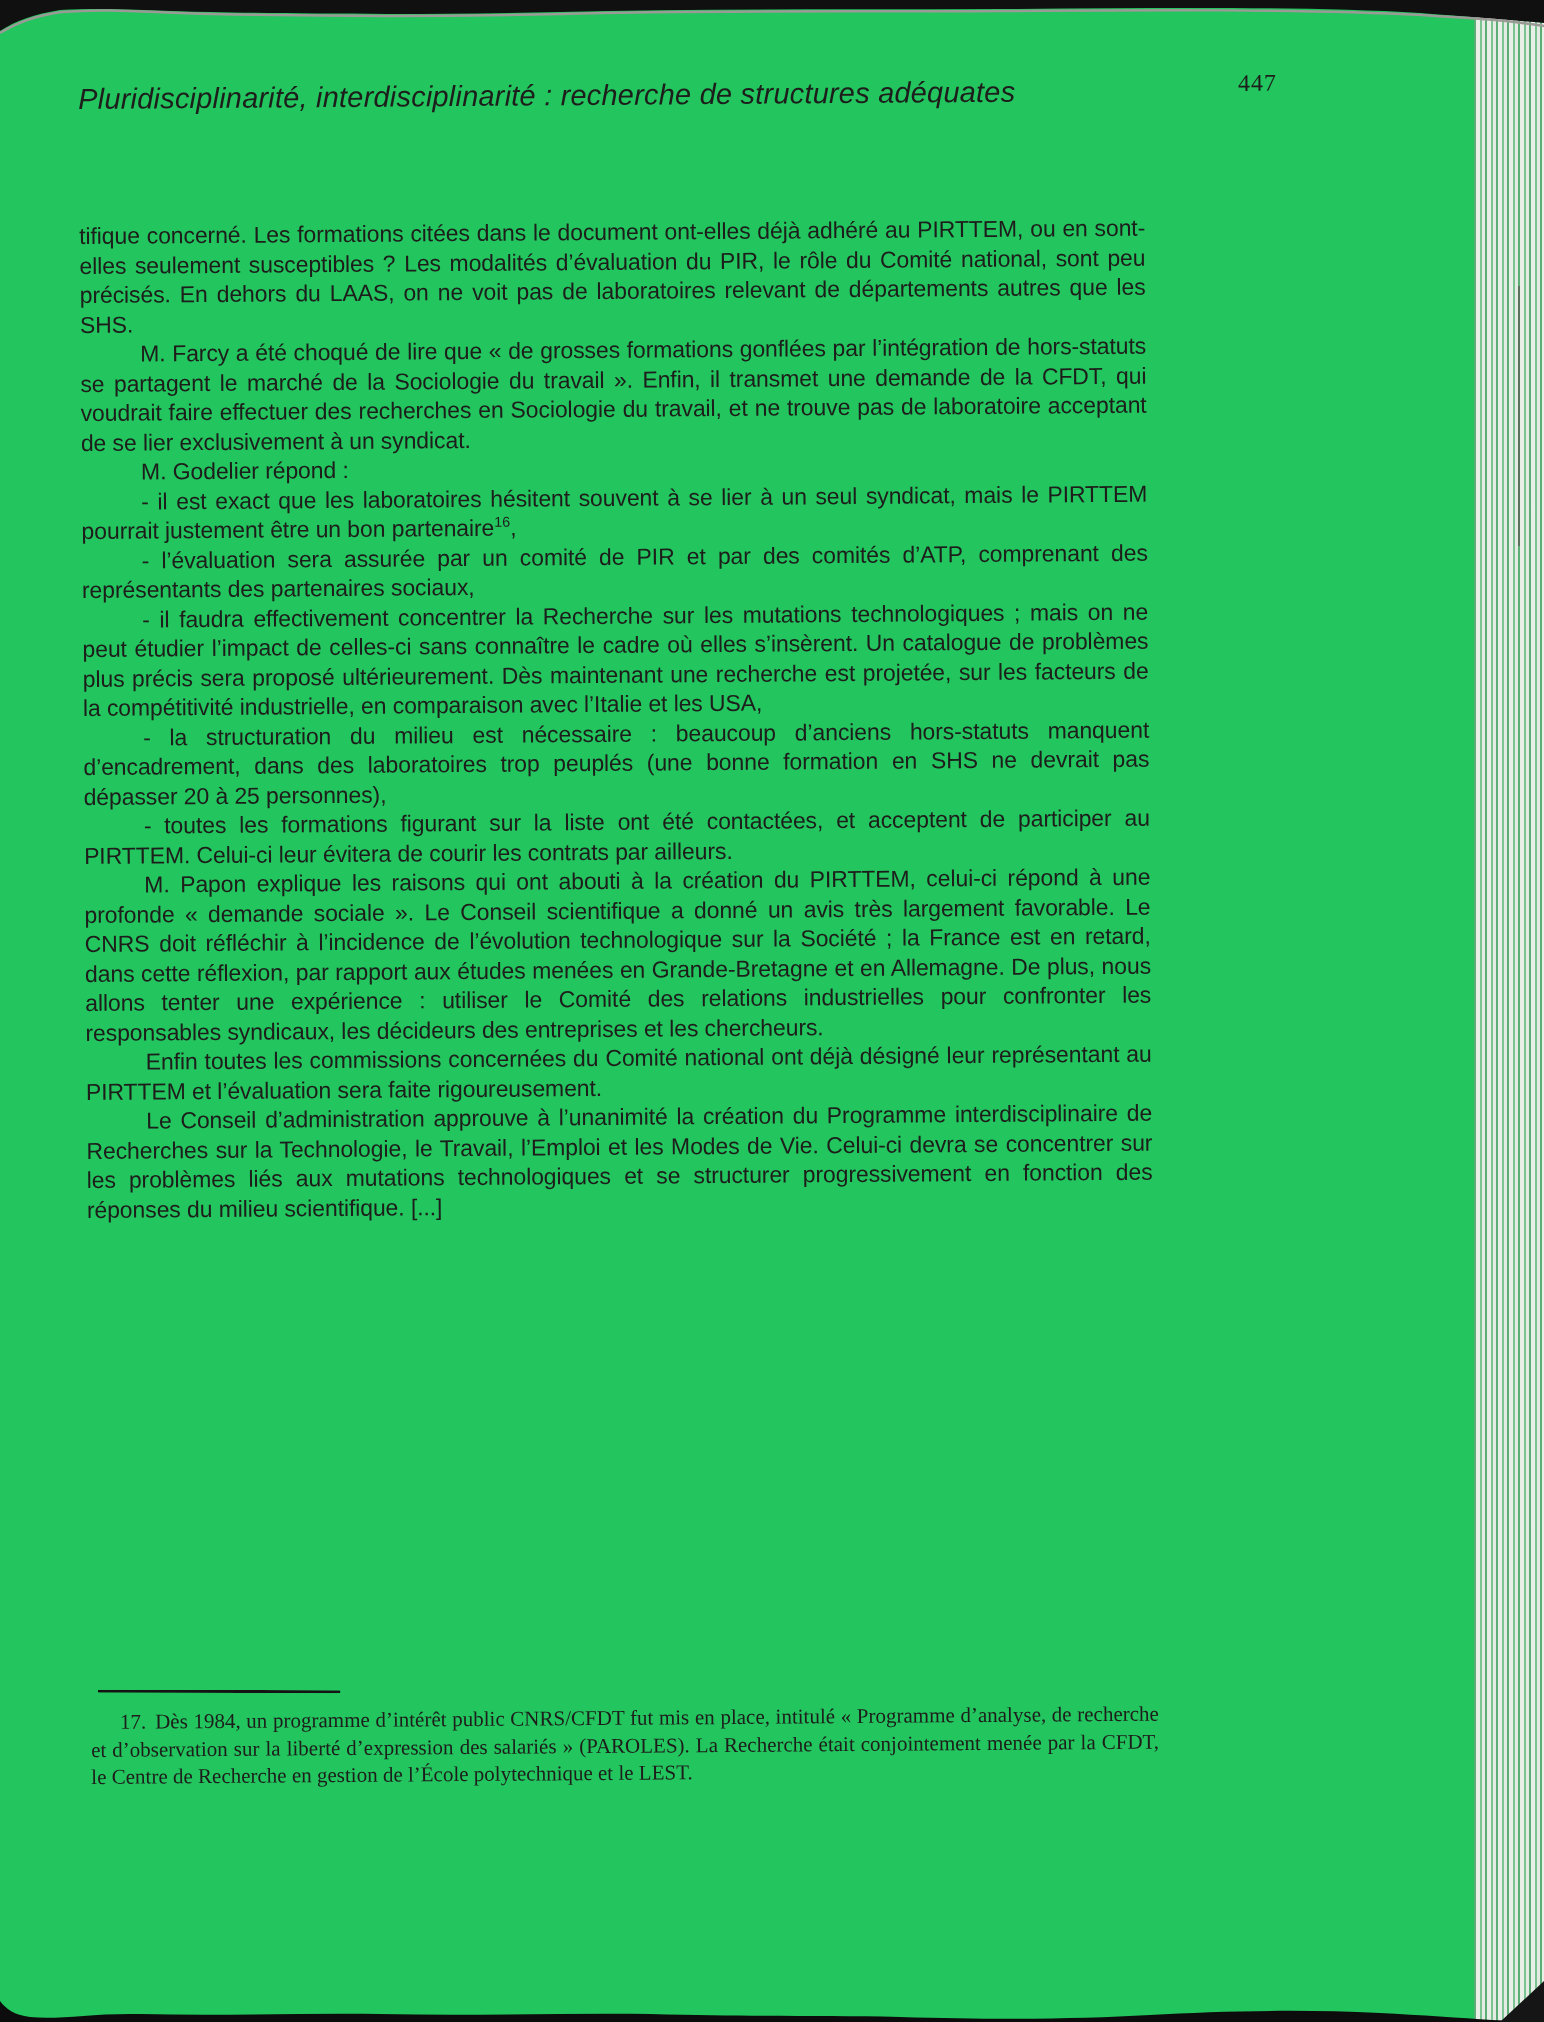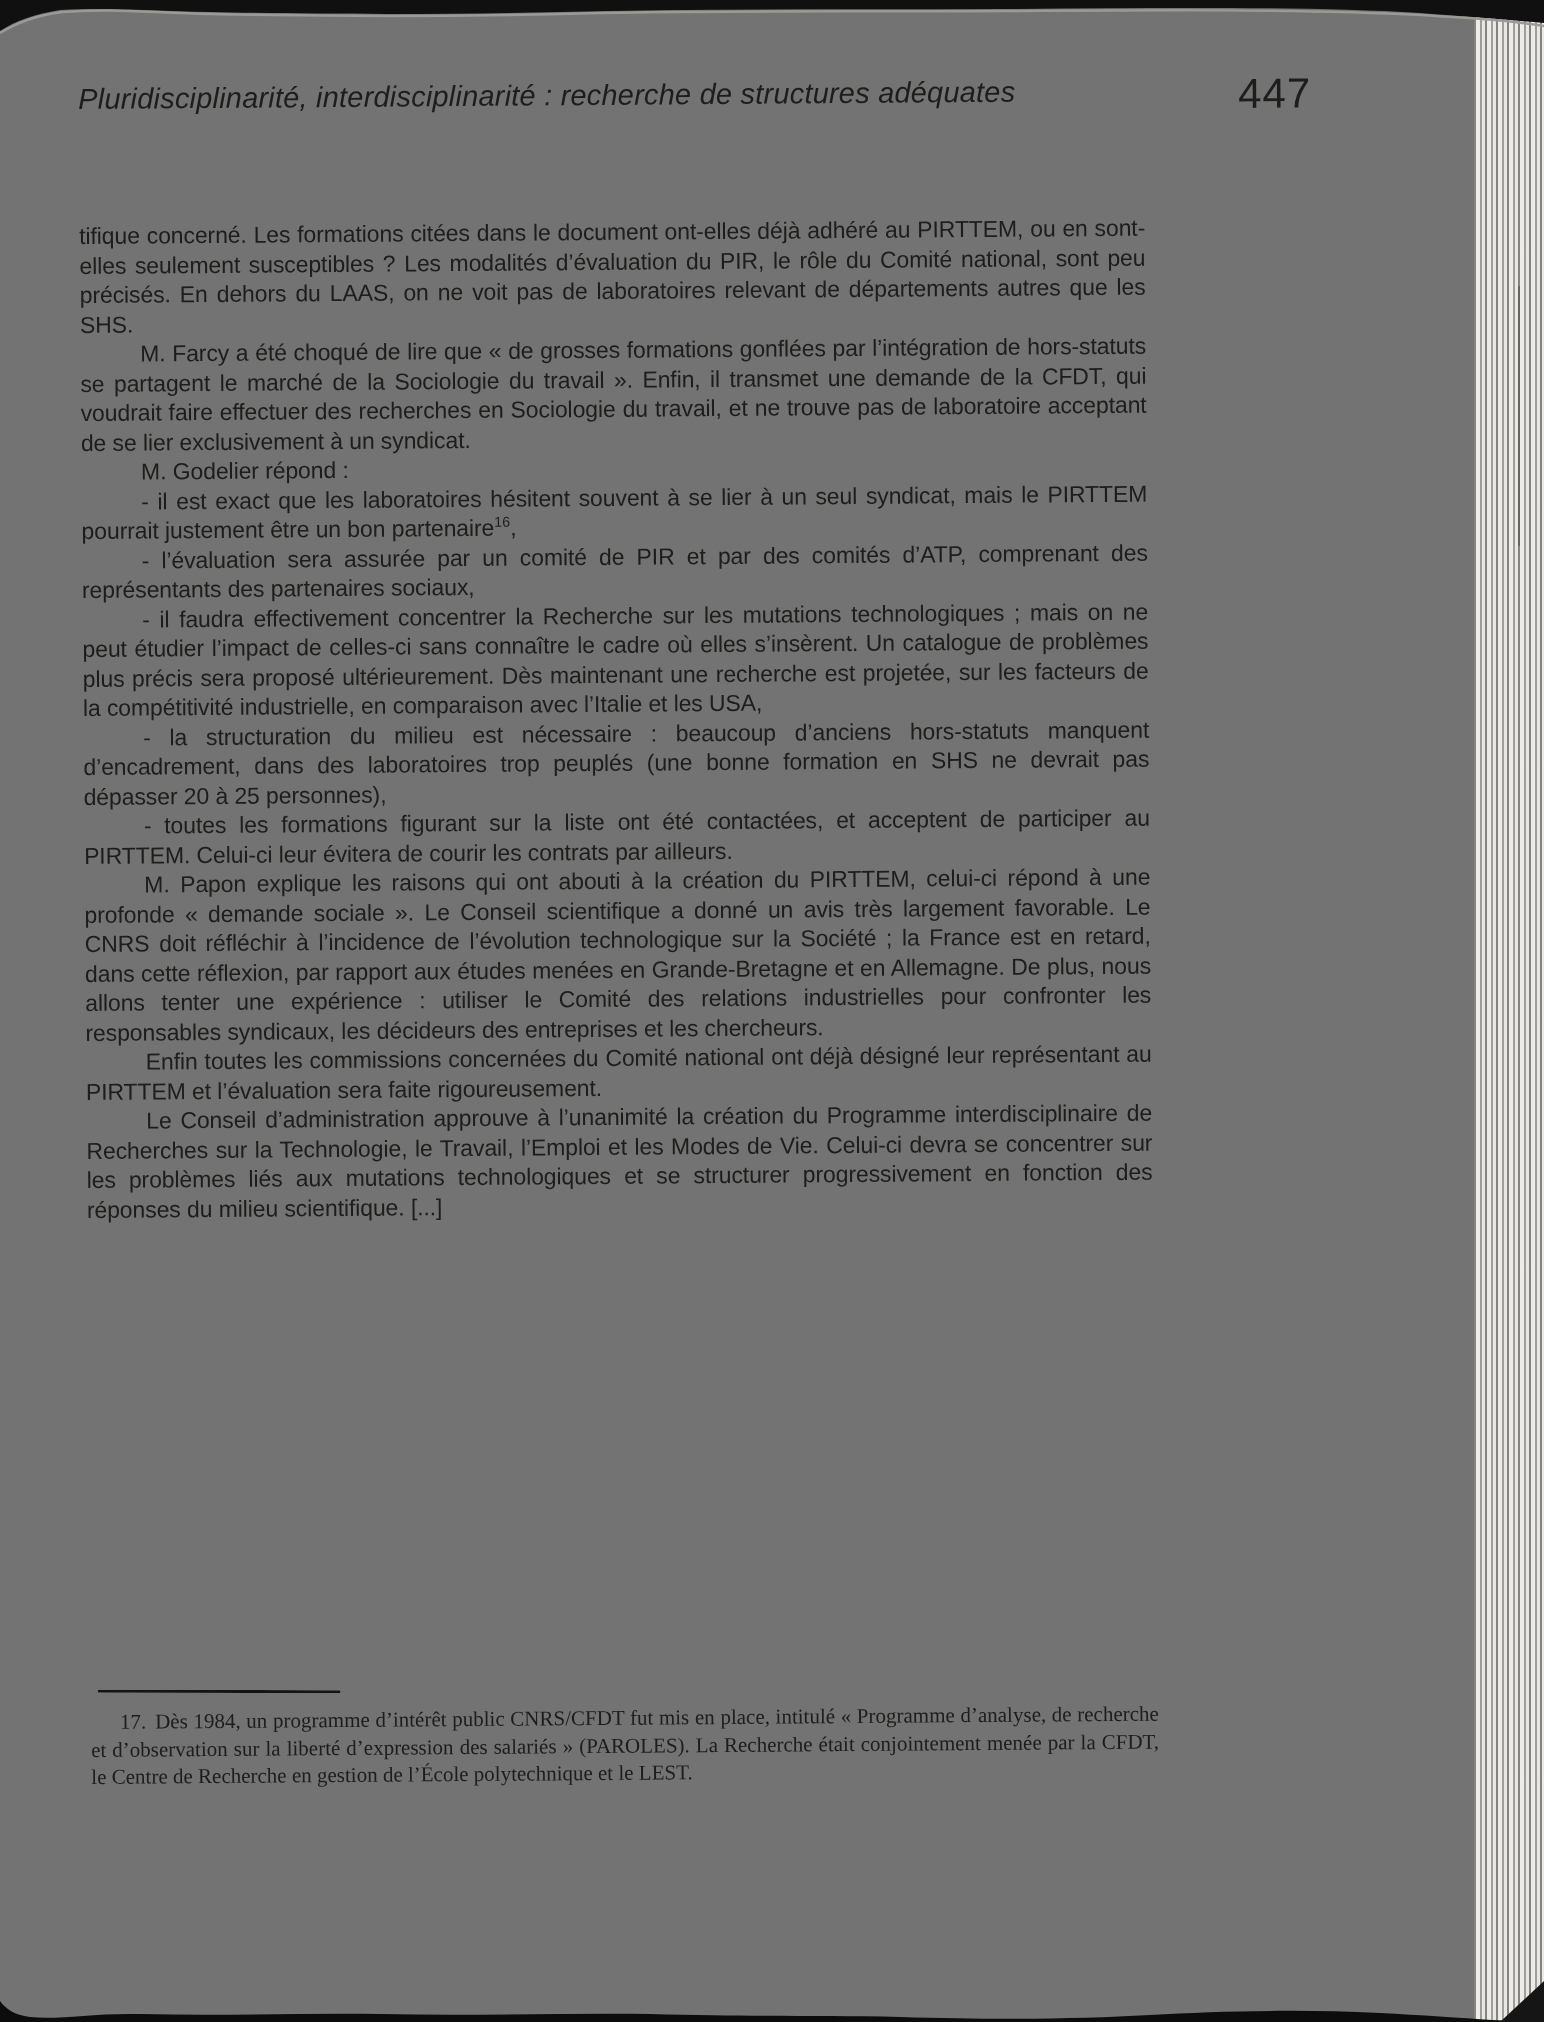--- a/index.html
+++ b/index.html
@@ -1,17 +1,17 @@
 <!DOCTYPE html>
 <html lang="fr"><head>
 <meta charset="utf-8">
 <style>
   html,body{margin:0;padding:0;}
   body{width:1544px;height:2022px;background:#ffffff;font-family:"Liberation Sans",sans-serif;}
-  .page{position:relative;width:1544px;height:2022px;background:#737373;overflow:hidden;}
+  .page{position:relative;width:1544px;height:2022px;background:#22c55e;overflow:hidden;}
 
   
   .edge-strip{
     position:absolute;right:0;top:6px;bottom:0;width:70px;
     background:
       repeating-linear-gradient(to right,
         rgba(150,148,142,0.50) 0 1.5px,
         rgba(243,242,238,0.95) 1.5px 6px,
         rgba(196,194,188,0.55) 6px 7.5px,
         rgba(238,237,233,0.95) 7.5px 11px);
@@ -19,21 +19,21 @@
   .edge-strip .darkline{position:absolute;top:280px;left:44px;width:2px;height:260px;background:rgba(90,88,84,0.7);}
   svg.artifact{position:absolute;left:0;display:block;}
   svg.artifact.top{top:0;}
   svg.artifact.bottom{bottom:0;}
 
   
   .tilt{position:absolute;left:78px;top:83px;width:1228px;transform:rotate(-0.45deg);transform-origin:0 0;color:#1d1d1b;}
 
   .running-head{position:absolute;top:0;left:0;width:1228px;height:60px;}
   .head-title{position:absolute;left:0;top:0;font-style:italic;font-size:29px;letter-spacing:0.2px;white-space:nowrap;}
-  .folio{position:absolute;left:1160px;top:-4px;font-size:42px;letter-spacing:1px;}
+  .folio{position:absolute;left:1160px;top:-4px;font-size:24px;letter-spacing:1px;font-family:Liberation Serif, serif;}
 
   .bodytext{position:absolute;left:0;top:139px;width:1066px;font-size:23px;line-height:29.5px;text-align:justify;letter-spacing:-0.1px;}
   .bodytext p{margin:0;}
   .bodytext p.indent{text-indent:60px;}
   sup.fn-ref{font-size:0.62em;line-height:0;vertical-align:super;letter-spacing:0;margin-top:36px;}
 
   .footnote-rule{position:absolute;left:7px;top:1608px;width:243px;height:0;border-top:3px solid #141414;border-radius:2px;transform:rotate(0.55deg);}
   .footnote{position:absolute;left:0;top:1626px;width:1068px;font-family:"Liberation Serif",serif;font-size:21px;line-height:27.5px;text-align:justify;text-indent:29px;}
   .footnote .fn-num{margin-right:9px;}
 </style>

